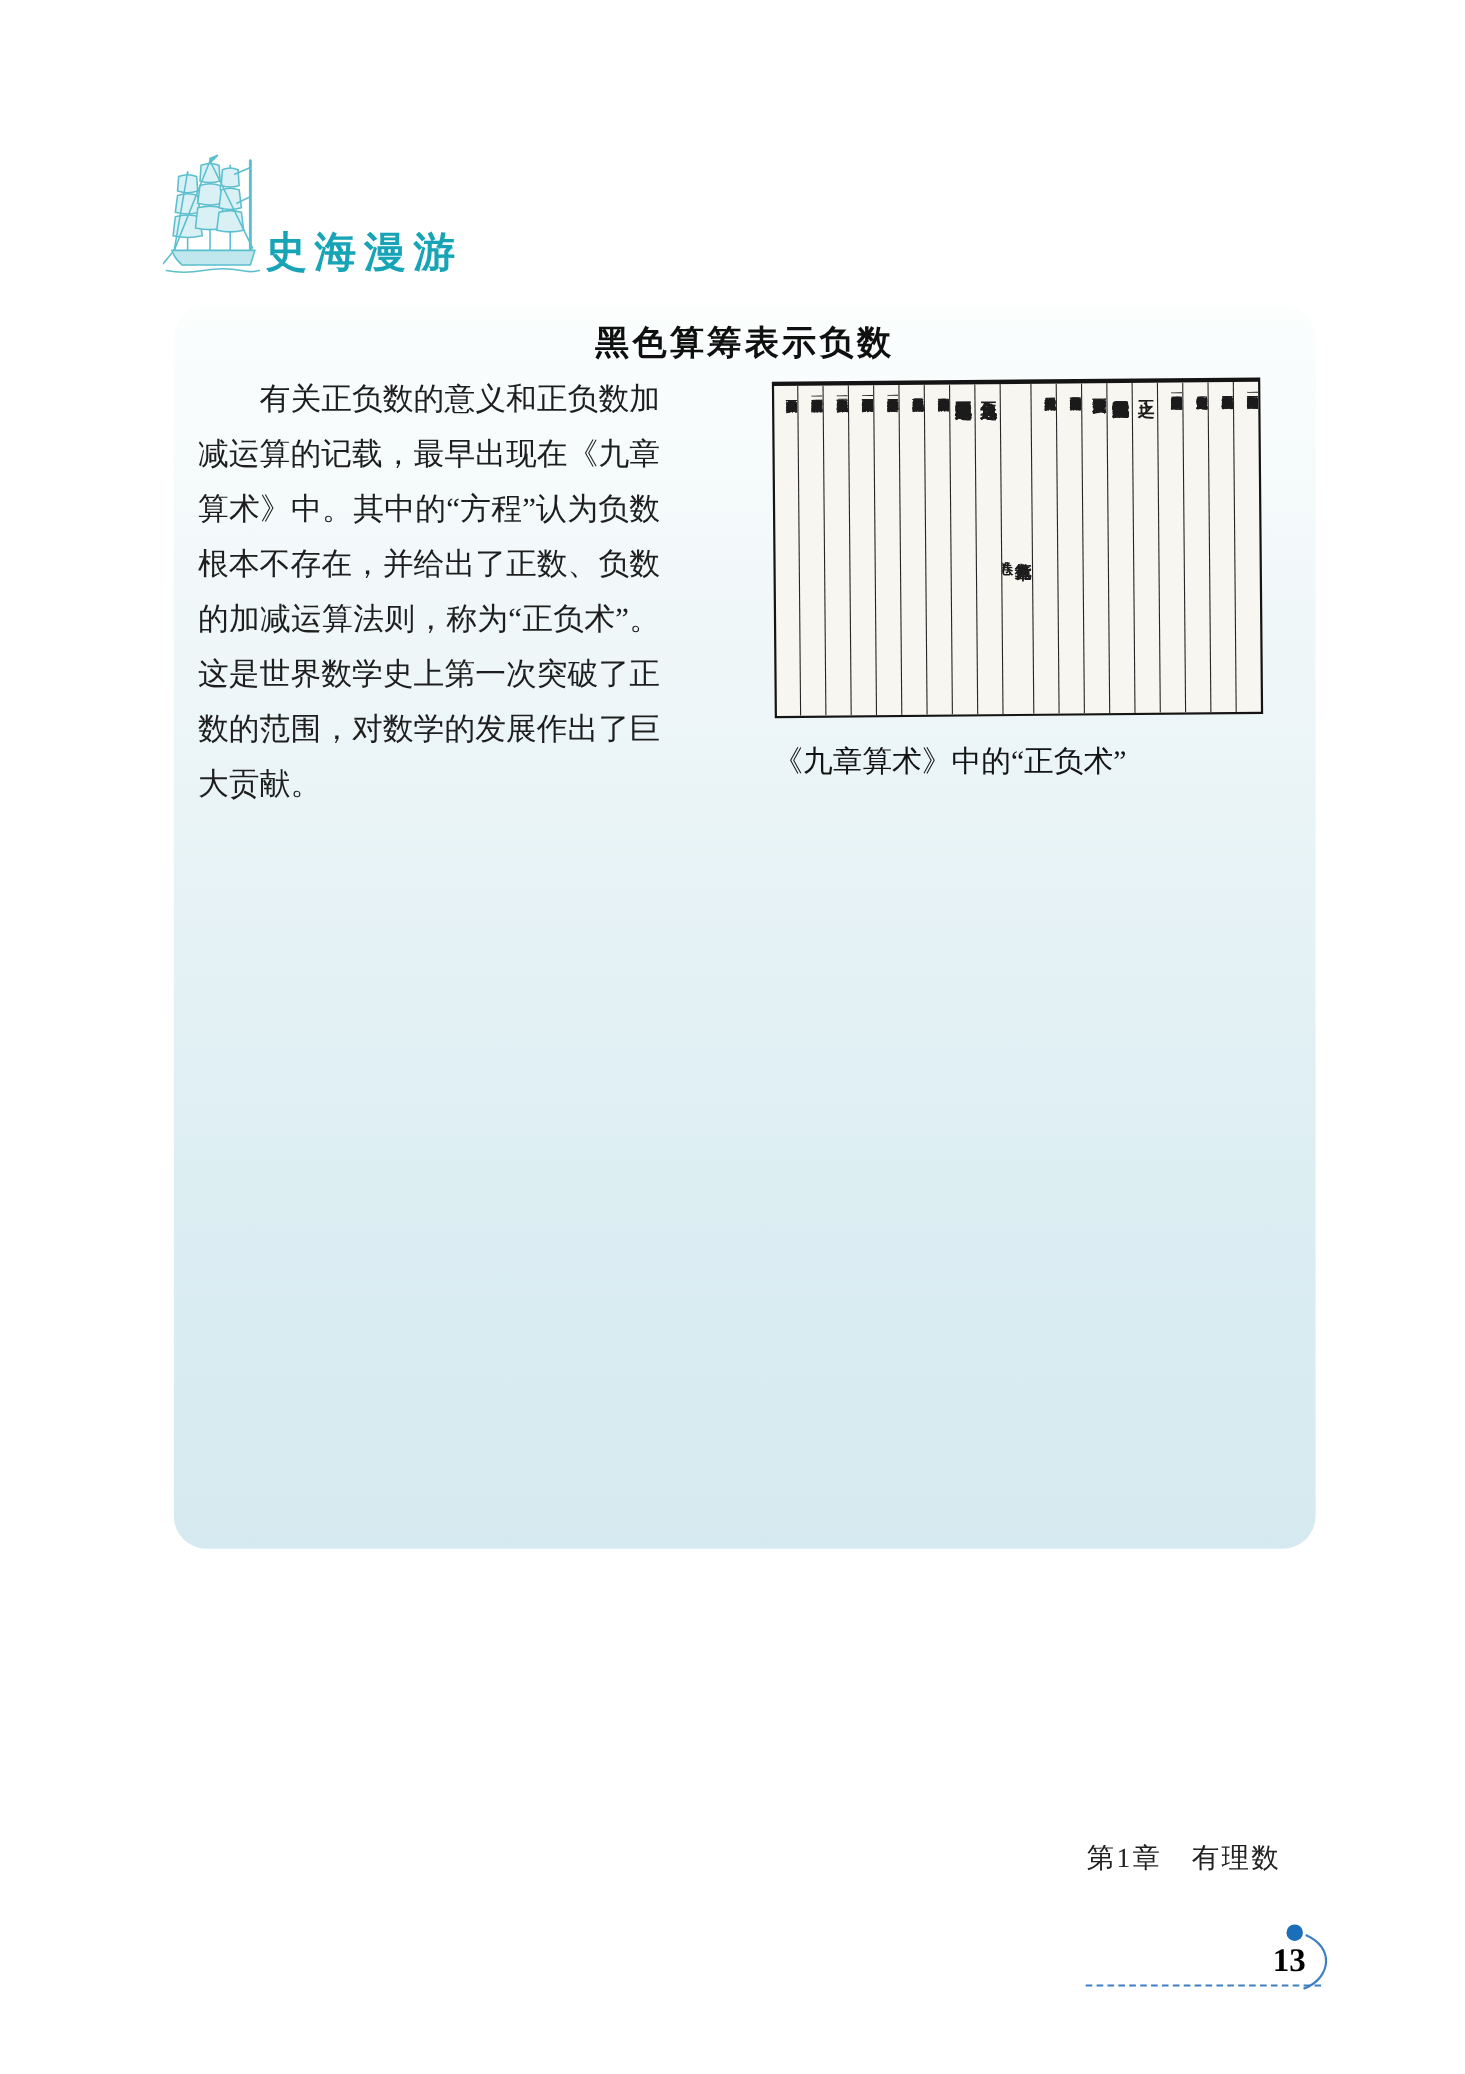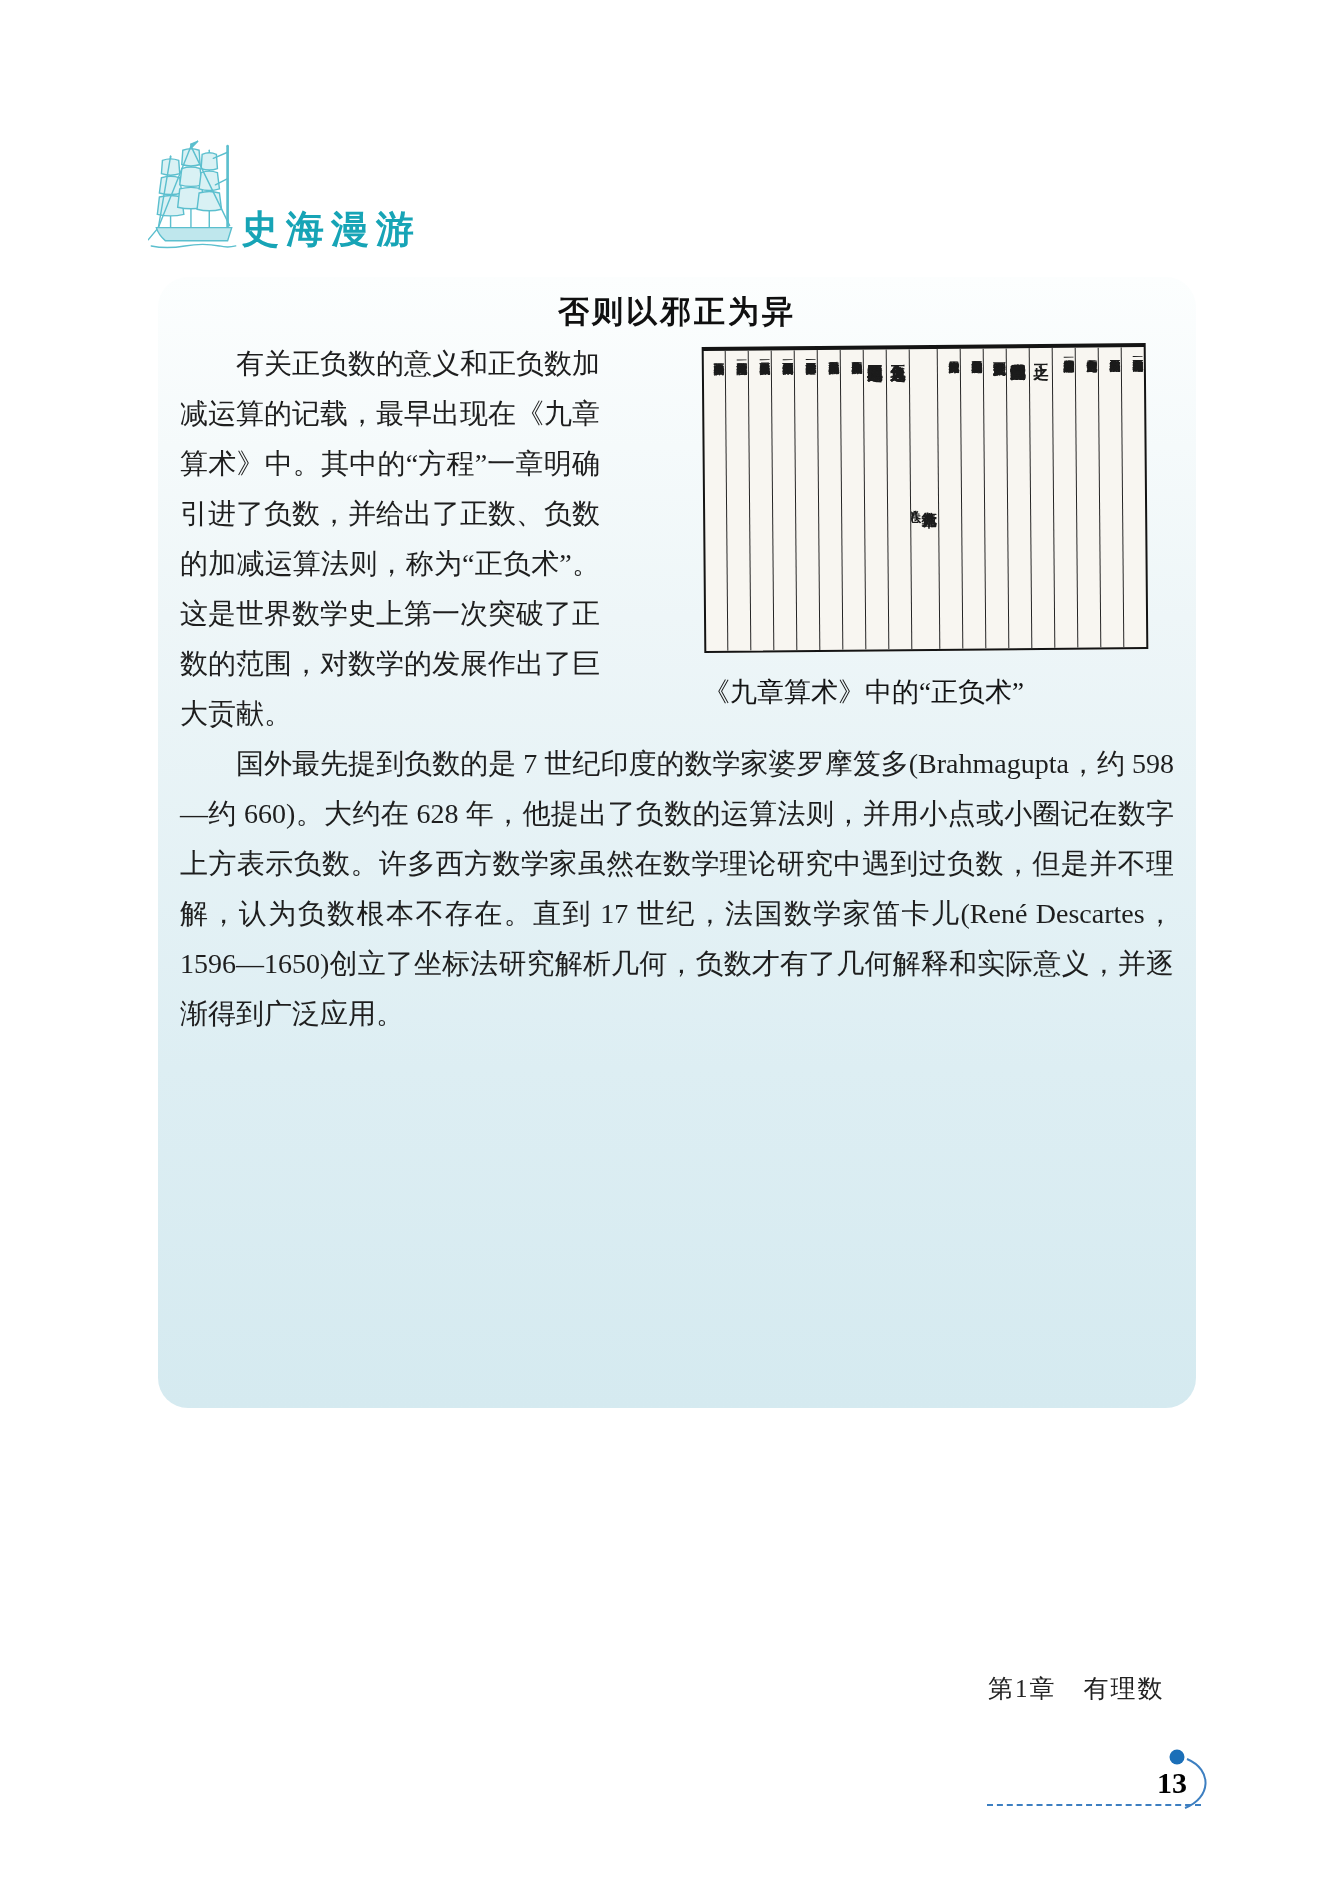--- a/index.html
+++ b/index.html
@@ -73,21 +73,21 @@
       <line x1="10" y1="88" x2="22" y2="18"></line>
       <line x1="80" y1="86" x2="42" y2="8"></line>
       <path d="M10,88 L0,100"></path>
       <path d="M8,88 L82,88 L78,101 L17,101 Q10,95 8,88 Z" fill="#bfe7ed"></path>
       <path d="M3,106 Q18,109 36,106 Q54,103 70,106 Q78,108 86,106"></path>
     </svg>
     <div class="brand">史海漫游</div>
   </div>
 
   <div class="card">
-    <h1>否则以邪正为异</h1>
+    <h1>黑色算筹表示负数</h1>
     <div class="body">
       <div class="figwrap">
         <div class="scan">
 
         <div class="wb-col wb-s">為人一數之也異名相除同名相益若如下實左右俱正右并</div>
             <div class="wb-col wb-s">為馬正無入以正滿負得或左或右寫變無八以正從正之</div>
             <div class="wb-col wb-s">之同負例無入負對空位之也由是言之在所去之</div>
             <div class="wb-col wb-s">謂之無入人學乃傳真之謬明矣今悉改正或左或右合為一行</div>
             <div class="wb-col wb-l">正之</div>
             <div class="wb-col wb-l">無入為無對也無所得減則使消奪者居位也其當</div>
@@ -104,22 +104,21 @@
             <div class="wb-col wb-s">此條異名相除為例故亦與上條互取凡正負所以</div>
             <div class="wb-col wb-s">記其同異使二品互相取而已矣言負者未必負</div>
             <div class="wb-col wb-s">少言正省未必正于多故每一行之中雖復赤黑異算</div>
             <div class="wb-col wb-s">算無傷然則可得使頭位常相與異名此條反覆一率觀其每與上下互相取位</div>
             <div class="wb-col wb-s">通矣遂以二條反覆一率觀其每與上下互相取</div>
             <div class="wb-col wb-s">則隨算而言耳猶一術也又本設諸行欲因成</div>
             <div class="wb-col wb-s">相去耳故其多少無限令上下相命而已</div>
           </div>
         <div class="caption">《九章算术》中的“正负术”</div>
       </div>
-      <p>有关正负数的意义和正负数加减运算的记载，最早出现在《九章算术》中。其中的“方程”一章明确引进了负数，并给出了正数、负数的加减运算法则，称为“正负术”。这是世界数学史上第一次突破了正数的范围，对数学的发展作出了巨大贡献。</p>
-      <p>国外最先提到负数的是 7 世纪印度的数学家婆罗摩笈多(Brahmagupta，约 598—约 660)。大约在 628 年，他提出了负数的运算法则，并用小点或小圈记在数字上方表示负数。许多西方数学家虽然在数学理论研究中遇到过负数，但是并不理解，认为负数根本不存在。直到 17 世纪，法国数学家笛卡儿(René Descartes，1596—1650)创立了坐标法研究解析几何，负数才有了几何解释和实际意义，并逐渐得到广泛应用。</p>
+      <p>有关正负数的意义和正负数加减运算的记载，最早出现在《九章算术》中。其中的“方程”认为负数根本不存在，并给出了正数、负数的加减运算法则，称为“正负术”。这是世界数学史上第一次突破了正数的范围，对数学的发展作出了巨大贡献。</p>
     </div>
   </div>
 
   <div class="chapter">第1章　有理数</div>
   <div class="pagenum">13</div>
   <div class="dashline"></div>
   <svg class="footer-deco" width="64" height="72" viewBox="0 0 64 72">
     <circle cx="14" cy="13" r="7.5" fill="#1b6fb8"></circle>
     <path d="M24,15 C50,26 48,54 22,64" fill="none" stroke="#3d7fc1" stroke-width="2"></path>
   </svg>

